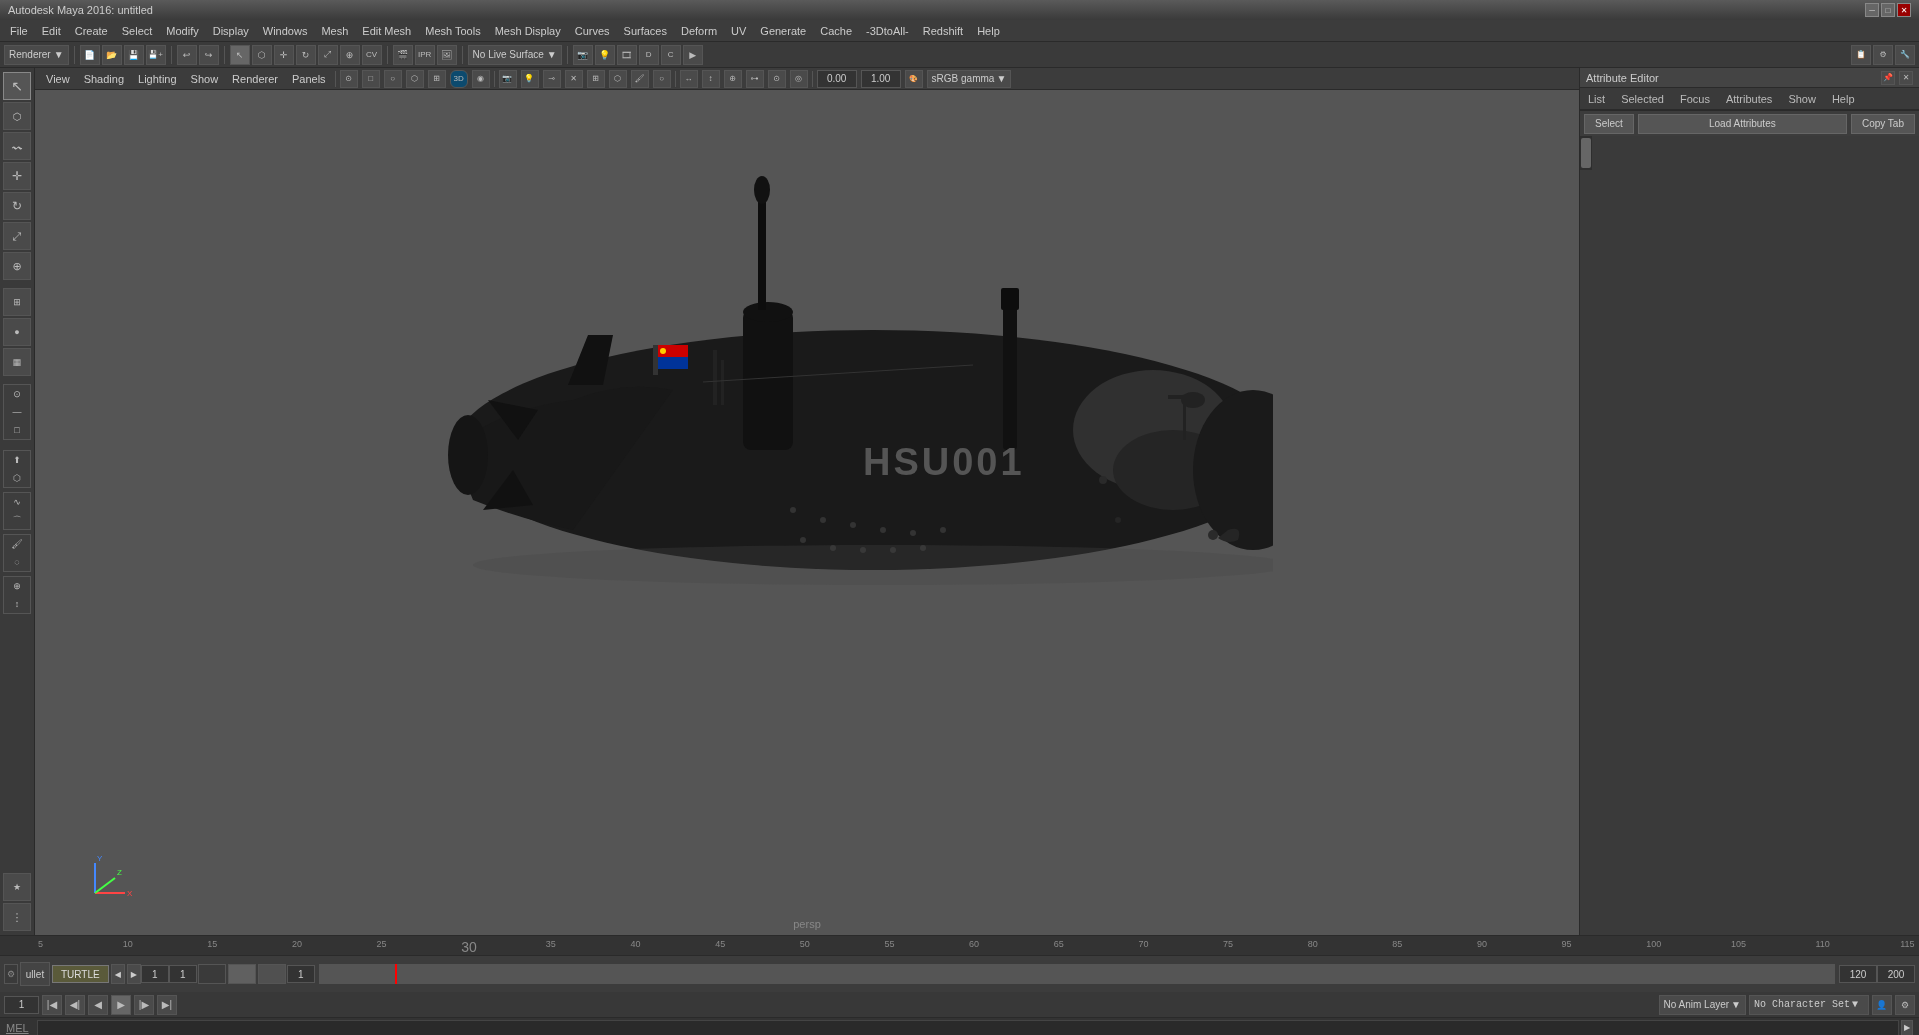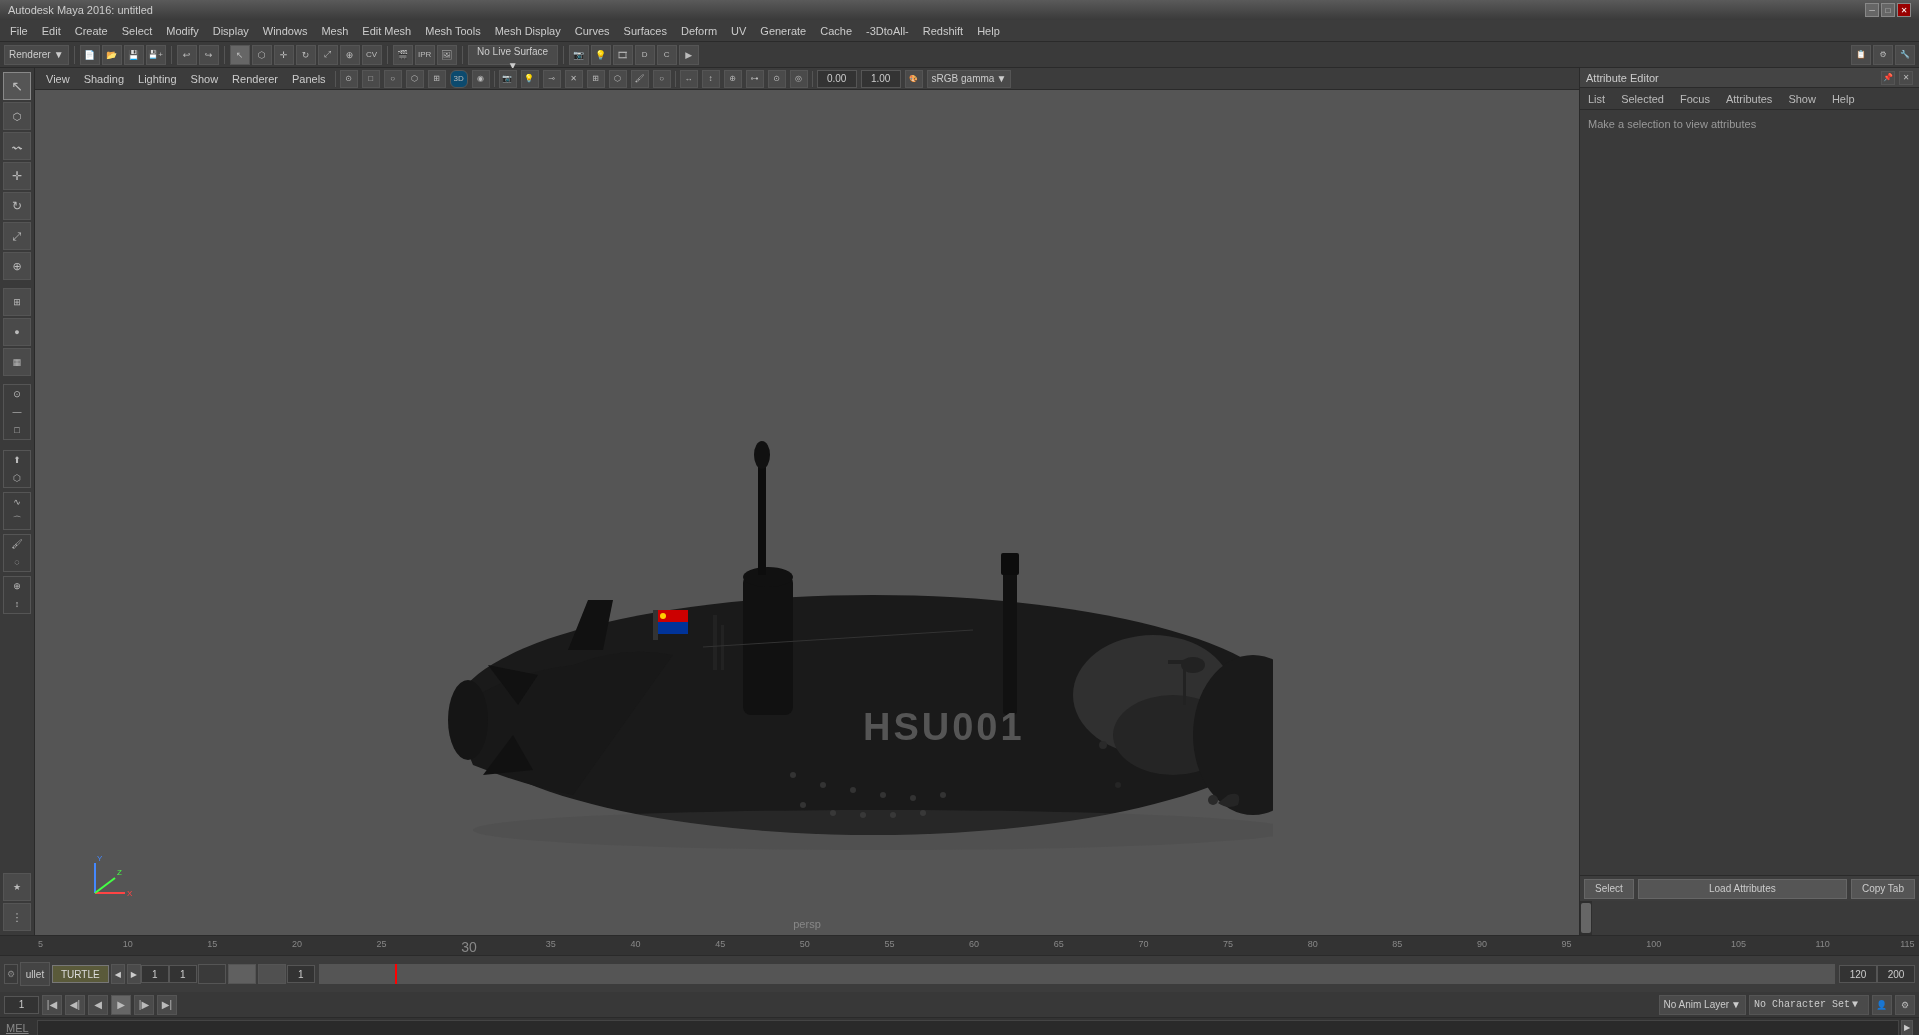--- a/index.html
+++ b/index.html
@@ -152,21 +152,21 @@
       height: 18px;
       background: #4a4a4a; border: 1px solid #555;
       color: #ccc; font-size: 10px; padding: 0 4px;
       display: flex; align-items: center; gap: 2px; cursor: pointer;
     }
 
     
     #submarine-area {
       position: absolute;
       top: 22px; left: 0; right: 0; bottom: 0;
-      display: flex; align-items: flex-end; justify-content: center; padding-left: 32px;
+      display: flex; align-items: flex-start; justify-content: center; padding-left: 32px;
     }
 
     
     #axes {
       position: absolute;
       bottom: 30px; left: 50px;
       font-size: 10px; color: #88aaff;
     }
 
     
@@ -417,21 +417,21 @@
   <div class="toolbar-btn">↻</div>
   <div class="toolbar-btn">⤢</div>
   <div class="toolbar-btn">⊕</div>
   <div class="toolbar-btn" style="font-size:8px;">CV</div>
   <div class="toolbar-separator"></div>
   <div class="toolbar-btn">🎬</div>
   <div class="toolbar-btn" style="font-size:8px;">IPR</div>
   <div class="toolbar-btn">🖼</div>
   <div class="toolbar-separator"></div>
 
-  <div class="toolbar-dropdown" style="min-width:90px;flex-direction:column;">
+  <div class="toolbar-dropdown" style="min-width:90px;">
     <span>No Live Surface</span>
     <span>▼</span>
   </div>
   <div class="toolbar-separator"></div>
   <div class="toolbar-btn">📷</div>
   <div class="toolbar-btn">💡</div>
   <div class="toolbar-btn">🎞</div>
   <div class="toolbar-btn" style="font-size:8px;">D</div>
   <div class="toolbar-btn" style="font-size:8px;">C</div>
   <div class="toolbar-btn">▶</div>
@@ -627,23 +627,20 @@
       </div>
     </div>
     <div id="attr-editor-tabs">
       <span class="attr-tab">List</span>
       <span class="attr-tab">Selected</span>
       <span class="attr-tab">Focus</span>
       <span class="attr-tab">Attributes</span>
       <span class="attr-tab">Show</span>
       <span class="attr-tab">Help</span>
     </div>
-    <div id="attr-content">
-      <span>Make a selection to view attributes</span>
-    </div>
     <div id="attr-footer">
       <div class="attr-footer-btn">Select</div>
       <div class="attr-footer-btn" style="flex:1; justify-content:center;">Load Attributes</div>
       <div class="attr-footer-btn">Copy Tab</div>
     </div>
 
     <div id="attr-right-scroll">
       <div class="scroll-thumb"></div>
     </div>
   </div>

